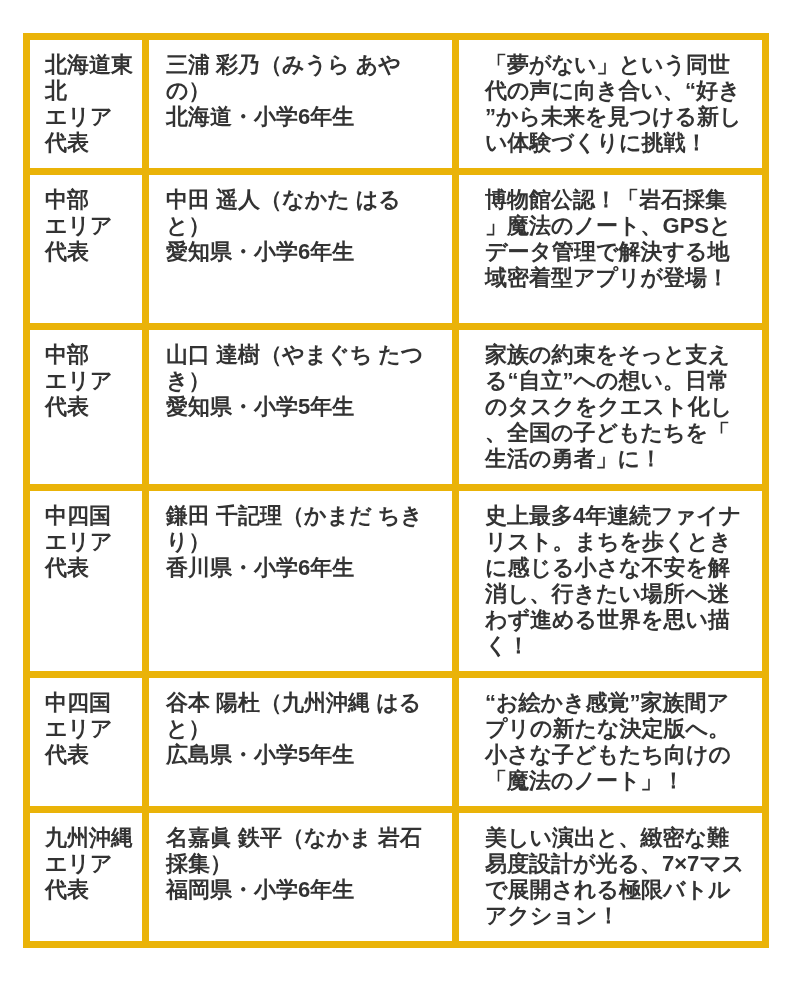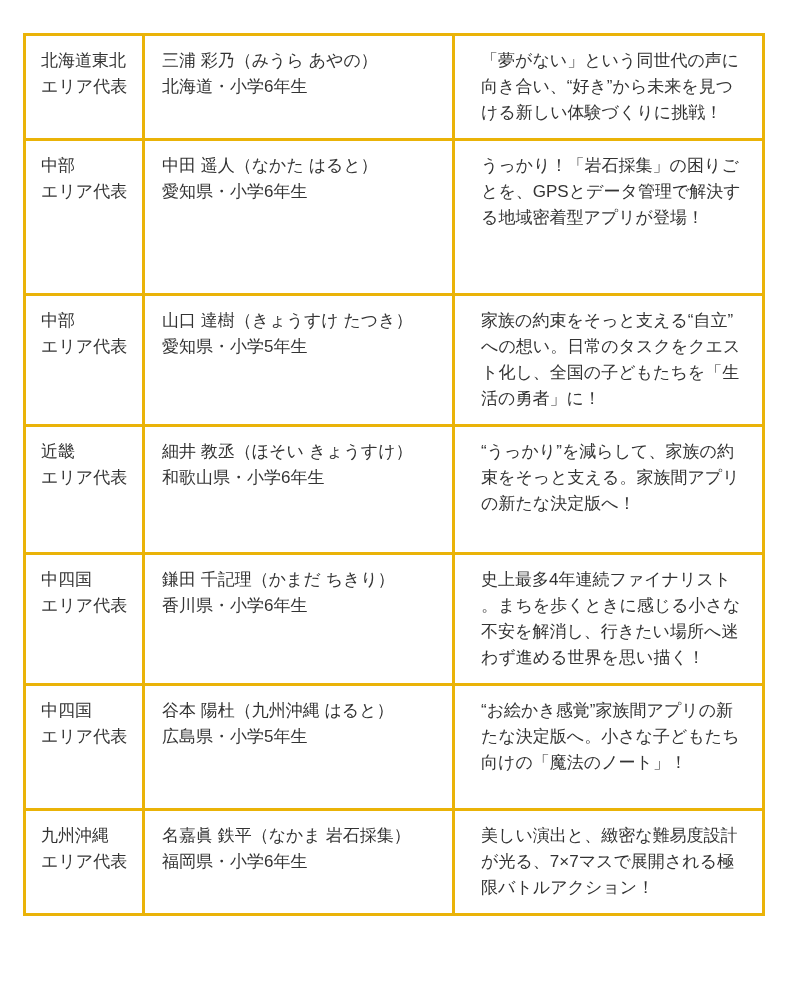--- a/index.html
+++ b/index.html
@@ -19,25 +19,26 @@
   }
   table.finalists {
     border-collapse: collapse;
     table-layout: fixed;
     width: 739px;
   }
   col.c-area   { width: 119px; }
   col.c-person { width: 310px; }
   col.c-desc   { width: 310px; }
   td {
-    border: 3px solid #eab308;
+    border: 7px solid #eab308;
     vertical-align: top;
-    font-size: 17px;
+    font-size: 22px;
     line-height: 26px;
     letter-spacing: 0;
+    font-weight: bold;
   }
   td.cell-area   { padding: 12px 8px 12px 15px; }
   td.cell-person { padding: 12px 10px 12px 17px; }
   td.cell-desc   {
     padding: 12px 14px 12px 26px;
     word-break: break-all;
     overflow-wrap: anywhere;
     line-break: anywhere;
   }
   
@@ -77,47 +78,34 @@
         <tr>
     <td class="cell-area">
       <div>中部</div>
       <div>エリア代表</div>
     </td>
     <td class="cell-person">
       <div>中田 遥人（なかた はると）</div>
       <div>愛知県・小学6年生</div>
     </td>
     <td class="cell-desc">
-      <div>うっかり！「岩石採集」の困りごとを、GPSとデータ管理で解決する地域密着型アプリが登場！</div>
+      <div>博物館公認！「岩石採集」魔法のノート、GPSとデータ管理で解決する地域密着型アプリが登場！</div>
     </td>
   </tr>
         <tr>
     <td class="cell-area">
       <div>中部</div>
       <div>エリア代表</div>
     </td>
     <td class="cell-person">
-      <div>山口 達樹（きょうすけ たつき）</div>
+      <div>山口 達樹（やまぐち たつき）</div>
       <div>愛知県・小学5年生</div>
     </td>
     <td class="cell-desc">
       <div>家族の約束をそっと支える“自立”への想い。日常のタスクをクエスト化し、全国の子どもたちを「生活の勇者」に！</div>
-    </td>
-  </tr>
-        <tr>
-    <td class="cell-area">
-      <div>近畿</div>
-      <div>エリア代表</div>
-    </td>
-    <td class="cell-person">
-      <div>細井 教丞（ほそい きょうすけ）</div>
-      <div>和歌山県・小学6年生</div>
-    </td>
-    <td class="cell-desc">
-      <div>“うっかり”を減らして、家族の約束をそっと支える。家族間アプリの新たな決定版へ！</div>
     </td>
   </tr>
         <tr>
     <td class="cell-area">
       <div>中四国</div>
       <div>エリア代表</div>
     </td>
     <td class="cell-person">
       <div>鎌田 千記理（かまだ ちきり）</div>
       <div>香川県・小学6年生</div>

